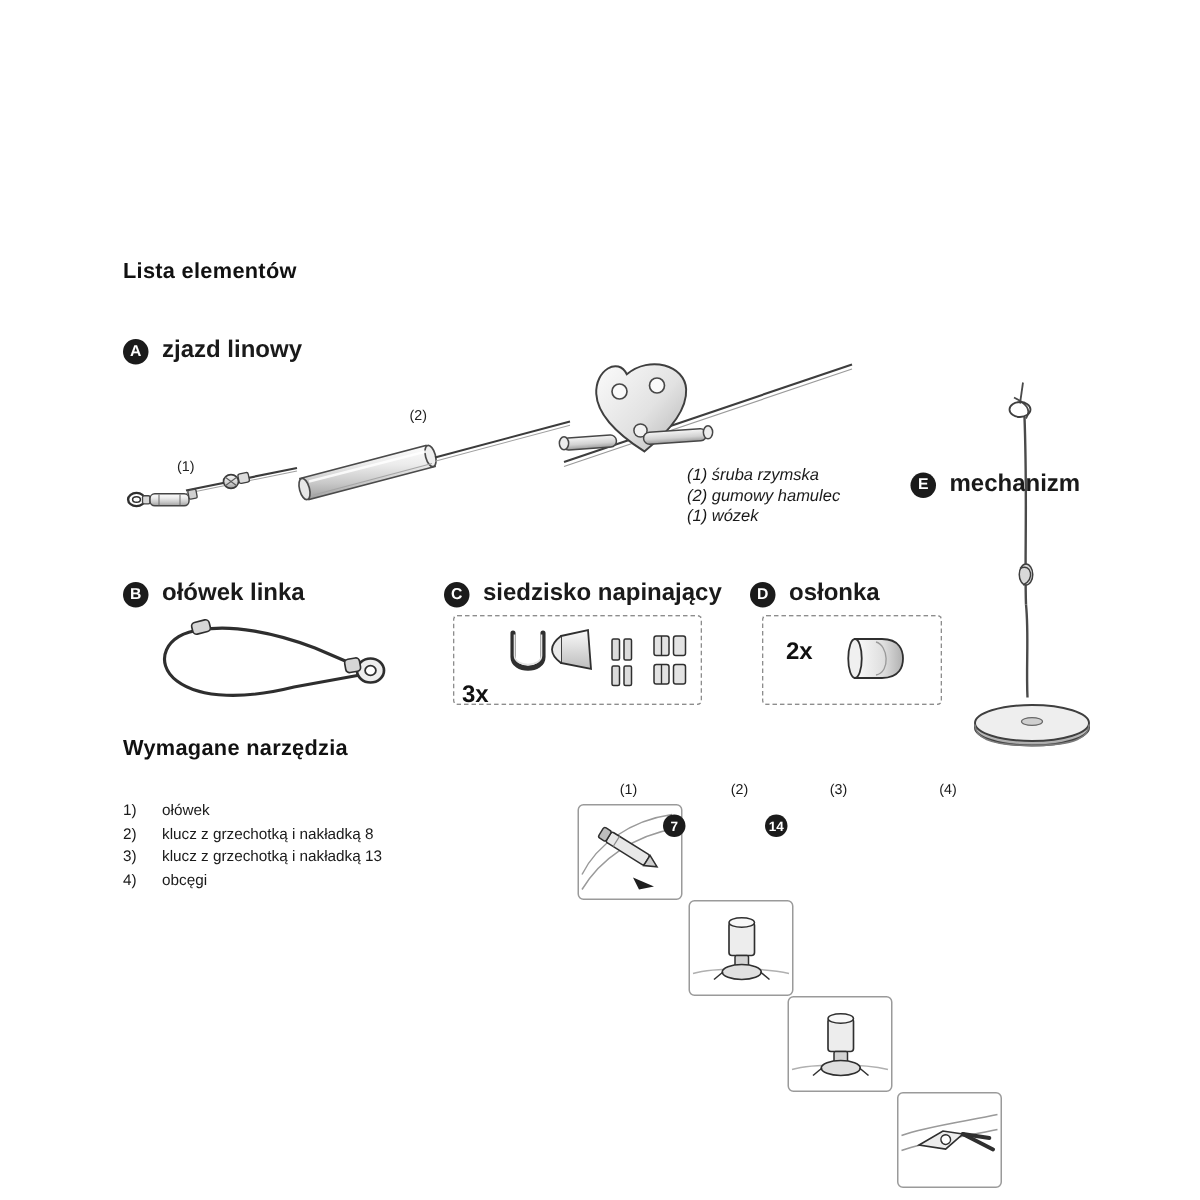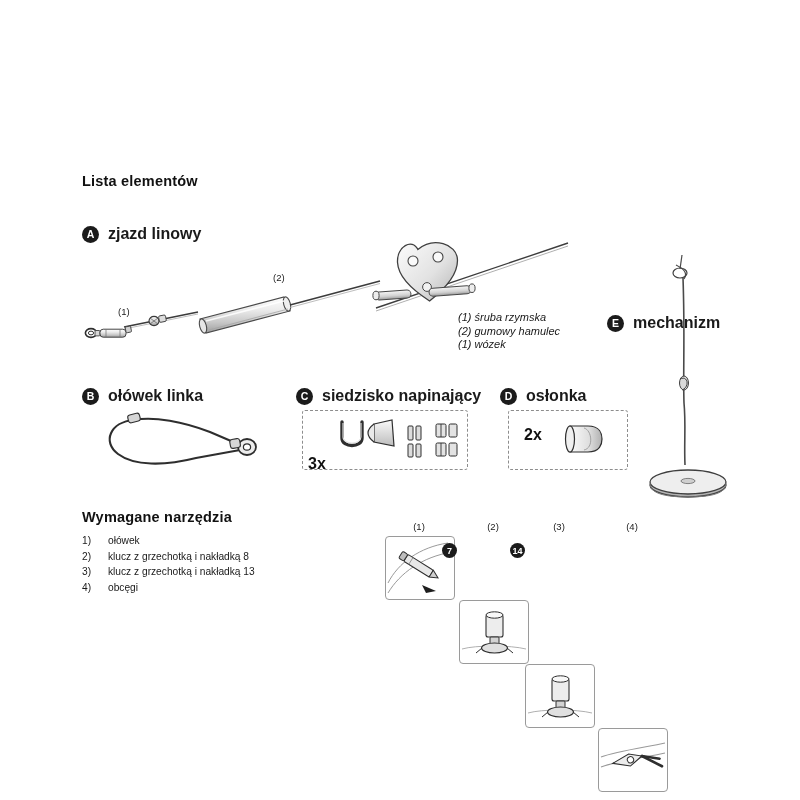--- a/index.html
+++ b/index.html
@@ -274,21 +274,21 @@
           <stop offset="60%" stop-color="#dedede"></stop>
           <stop offset="100%" stop-color="#b0b0b0"></stop>
         </linearGradient>
       </defs>
       <path d="M8,6 L26,6 C38,6 40,14 40,19 C40,24 38,32 26,32 L8,32 Z" fill="url(#capG)" stroke="#2f2f2f" stroke-width="1.2"></path>
       <ellipse cx="8" cy="19" rx="4.5" ry="13" fill="#f0f0f0" stroke="#2f2f2f" stroke-width="1.2"></ellipse>
       <path d="M22,8 C30,10 32,28 22,30" fill="none" stroke="#9a9a9a" stroke-width=".9"></path>
     </svg>
   </div>
 
-  <div class="abs title" style="left:82px; top:509px;">Wymagane narzędzia</div>
+  <div class="abs title" style="left:82px; top:491px;">Wymagane narzędzia</div>
 
   <div class="abs tools-list" style="left:82px; top:533px; width:260px;">
     <div class="row">
       <span class="n">1)</span>
       <span>ołówek</span>
     </div>
     <div class="row">
       <span class="n">2)</span>
       <span>klucz z grzechotką i nakładką 8</span>
     </div>

